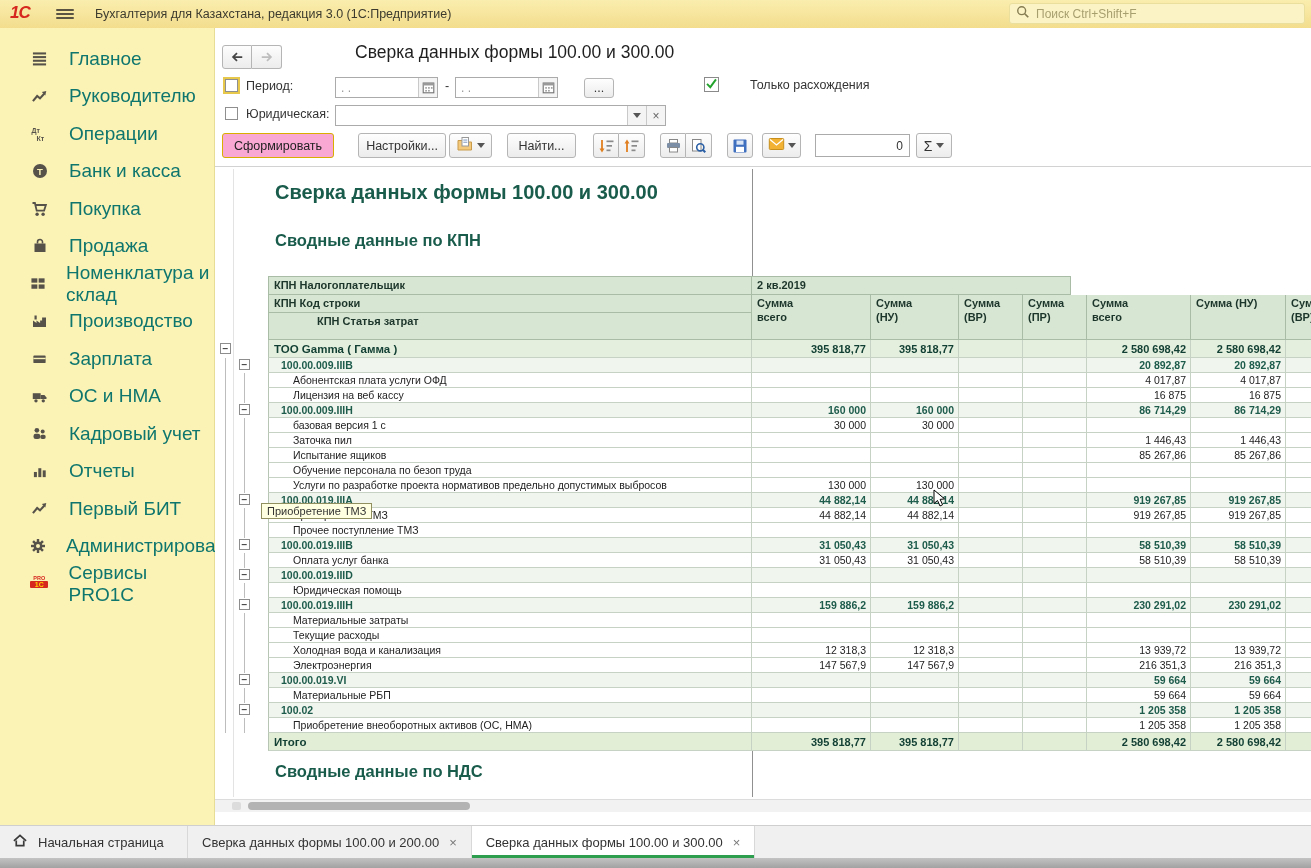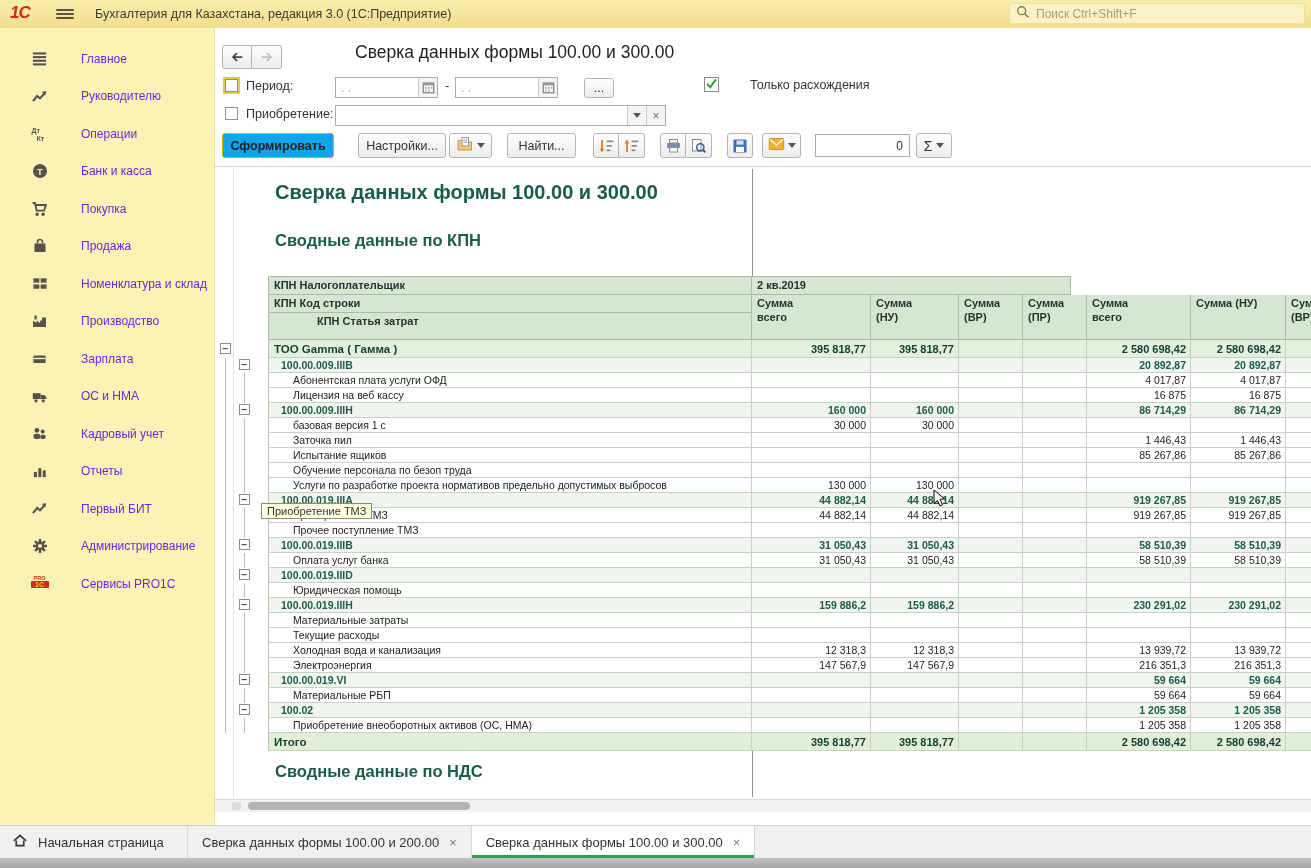--- a/index.html
+++ b/index.html
@@ -16,41 +16,41 @@
   .app-title{position:absolute;left:95px;top:7px;font-size:12.5px;color:#3c3a2e;}
   .searchbox{position:absolute;right:6px;top:3px;width:296px;height:21px;background:#fbf3c6;
     border:1px solid #eadf9d;border-radius:3px;display:flex;align-items:center;padding-left:6px;box-sizing:border-box;}
   .searchbox .ph{font-size:12px;color:#a89f6f;margin-left:6px;}
 
   
   .sidebar{position:absolute;left:0;top:28px;width:215px;height:797px;background:#fbf2b6;
     border-right:1px solid #e8dd96;box-sizing:border-box;padding-top:12px;}
   .sb-item{height:37.5px;display:flex;align-items:center;padding-left:30px;cursor:pointer;}
   .sb-item .ic{width:19px;height:17px;display:inline-flex;align-items:center;justify-content:center;}
-  .sb-item .lb{margin-left:32px;font-size:12px;color:#6d28d9;}
+  .sb-item .lb{margin-left:20px;font-size:19px;color:#0f766e;}
 
   
   .main{position:absolute;left:215px;top:28px;width:1096px;height:797px;background:#fff;}
   .navgrp{position:absolute;left:7px;top:17px;display:flex;}
   .navbtn{width:30px;height:24px;background:linear-gradient(#fdfdfd,#ececec);border:1px solid #b5b5b5;
     display:flex;align-items:center;justify-content:center;box-sizing:border-box;}
   .navbtn:first-child{border-radius:3px 0 0 3px;}
   .navbtn:last-child{border-radius:0 3px 3px 0;border-left:none;}
   .page-title{position:absolute;left:140px;top:14px;font-size:17.5px;color:#1f1f1f;}
 
   .cb{width:13px;height:13px;background:#fff;border:1px solid #8f8f8f;box-sizing:border-box;display:inline-block;}
   .cb.focus{outline:2px solid #e8c84a;}
   .flabel{font-size:12.5px;color:#333;}
   .inp{background:#fff;border:1px solid #ababab;box-sizing:border-box;display:flex;align-items:center;}
   .inp .txt{flex:1;font-size:12px;color:#999;padding-left:5px;}
   .inp .ibtn{width:18px;height:100%;border-left:1px solid #c9c9c9;display:flex;align-items:center;justify-content:center;background:#f4f4f4;}
   .caret{width:0;height:0;border-left:4px solid transparent;border-right:4px solid transparent;border-top:5px solid #555;}
   .btn{background:linear-gradient(#fefefe,#ececec);border:1px solid #b5b5b5;border-radius:3px;
     font-size:12.5px;color:#333;display:flex;align-items:center;justify-content:center;box-sizing:border-box;}
-  .btn.yellow{background:#0ea5e9;border-color:#d9ae00;font-weight:bold;color:#222;}
+  .btn.yellow{background:#f9a8d4;border-color:#d9ae00;font-weight:normal;color:#222;}
   .seg{display:flex;}
   .seg .btn{border-radius:0;}
   .seg .btn:first-child{border-radius:3px 0 0 3px;}
   .seg .btn:last-child{border-radius:0 3px 3px 0;border-left:none;}
   .tb-sep{position:absolute;left:0;top:138px;width:1096px;border-top:1px solid #d2d2d2;}
 
   
   .report{position:absolute;left:0;top:139px;width:1096px;height:633px;background:#fff;overflow:visible;}
   .rpt-h1{position:absolute;left:60px;top:14px;font-size:20px;font-weight:bold;color:#1a5c4c;}
   .rpt-h2{position:absolute;left:60px;top:64px;font-size:16.5px;font-weight:bold;color:#1a5c4c;}
@@ -337,21 +337,21 @@
     </div>
     <div class="btn" style="position:absolute;left:369px;top:50px;width:30px;height:20px;">...</div>
     <span style="position:absolute;left:489px;top:49px;width:15px;height:15px;border:1px solid #8a8a8a;background:#fff;box-sizing:border-box;display:inline-flex;align-items:center;justify-content:center;">
       <span><svg width="13" height="13" viewBox="0 0 16 16">
             <path d="M2.5 8.5 L6.5 12.5 L13.5 3" fill="none" stroke="#23a32c" stroke-width="2.4"></path>
           </svg></span>
     </span>
     <span class="flabel" style="position:absolute;left:535px;top:50px;">Только расхождения</span>
 
     <span class="cb" style="position:absolute;left:10px;top:79px;"></span>
-    <span class="flabel" style="position:absolute;left:31px;top:79px;">Приобретение:</span>
+    <span class="flabel" style="position:absolute;left:31px;top:79px;">Юридическая:</span>
     <div class="inp" style="position:absolute;left:120px;top:77px;width:331px;height:21px;">
       <span class="txt"></span>
       <span class="ibtn">
           <span class="caret"></span>
         </span>
       <span class="ibtn" style="font-size:12px;color:#666;">×</span>
     </div>
 
     <div class="btn yellow" style="position:absolute;left:7px;top:105px;width:112px;height:25px;">Сформировать</div>
     <div class="btn" style="position:absolute;left:143px;top:105px;width:88px;height:25px;">Настройки...</div>

